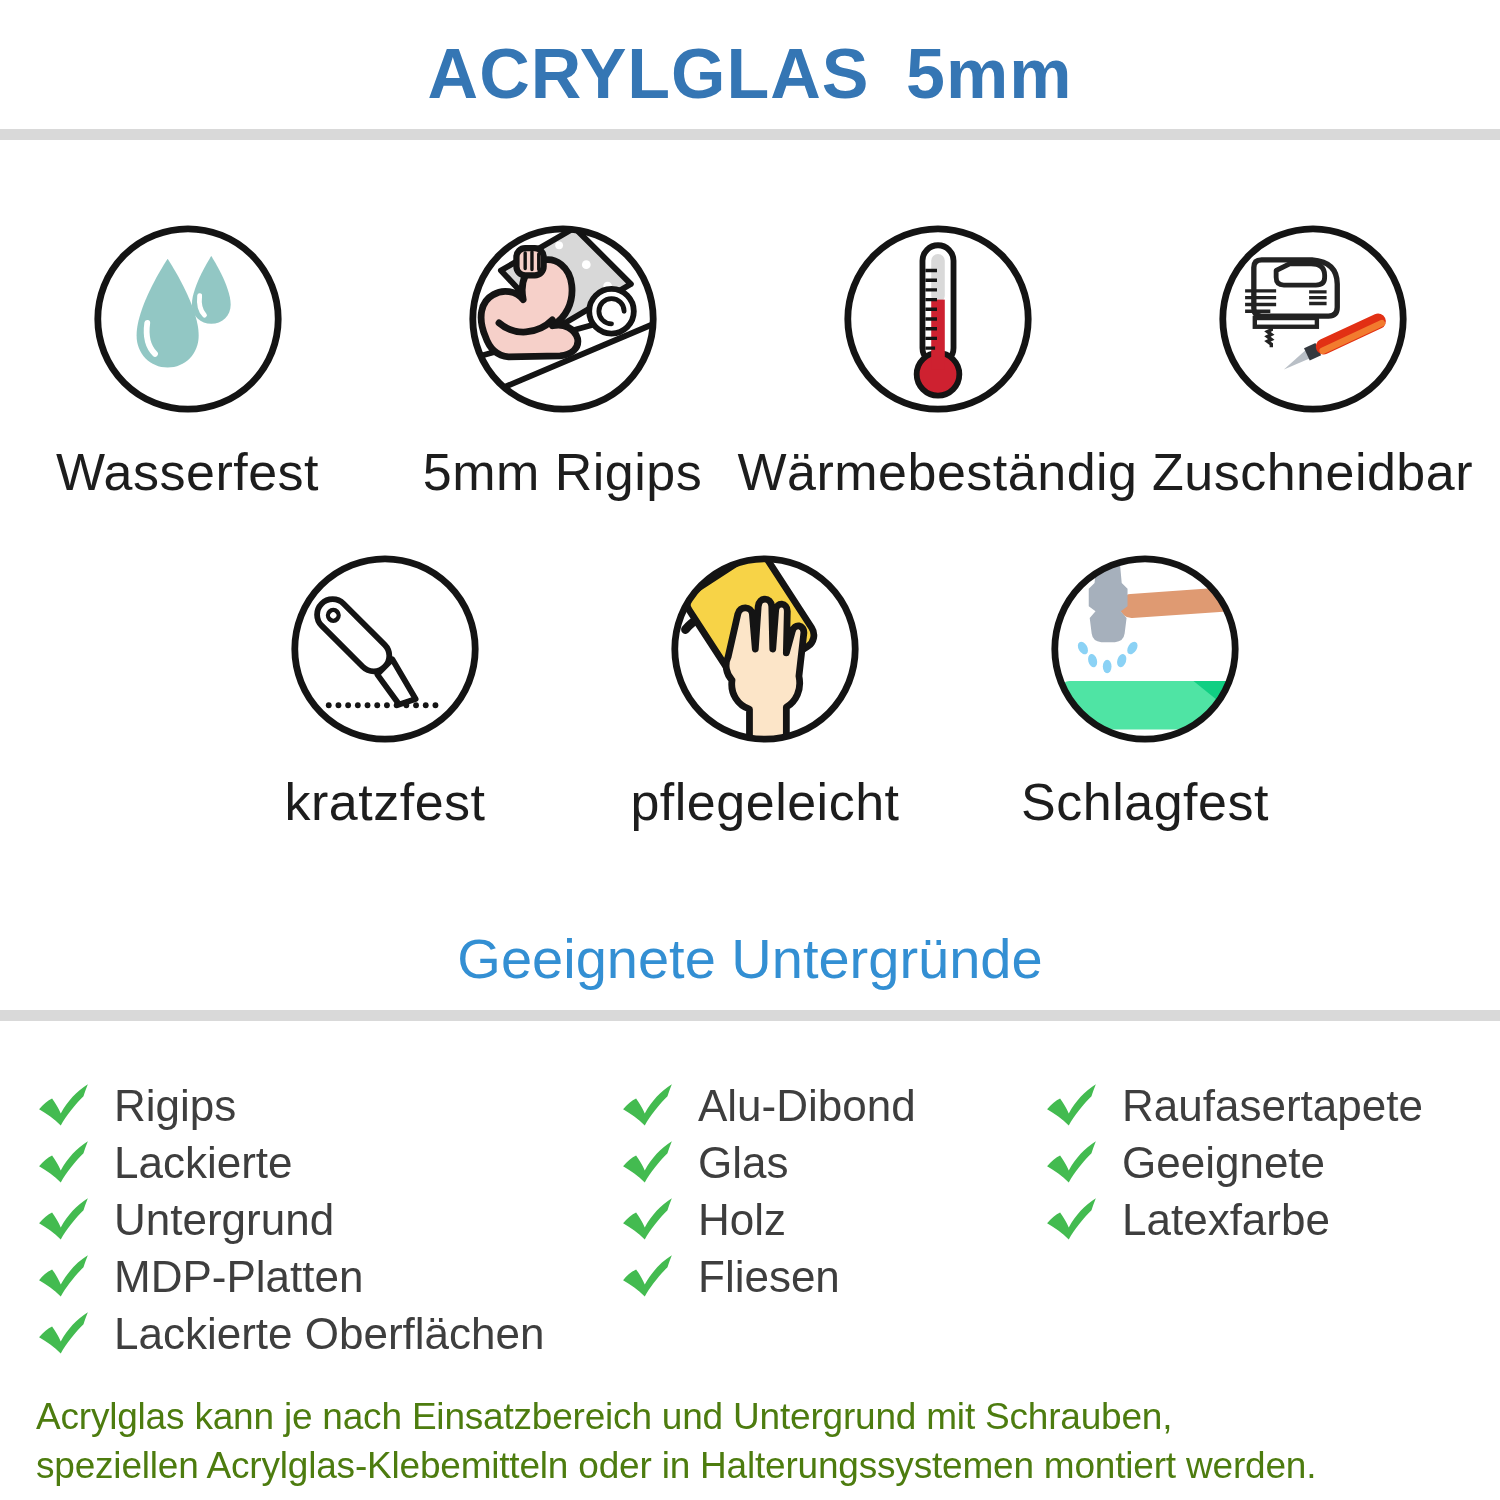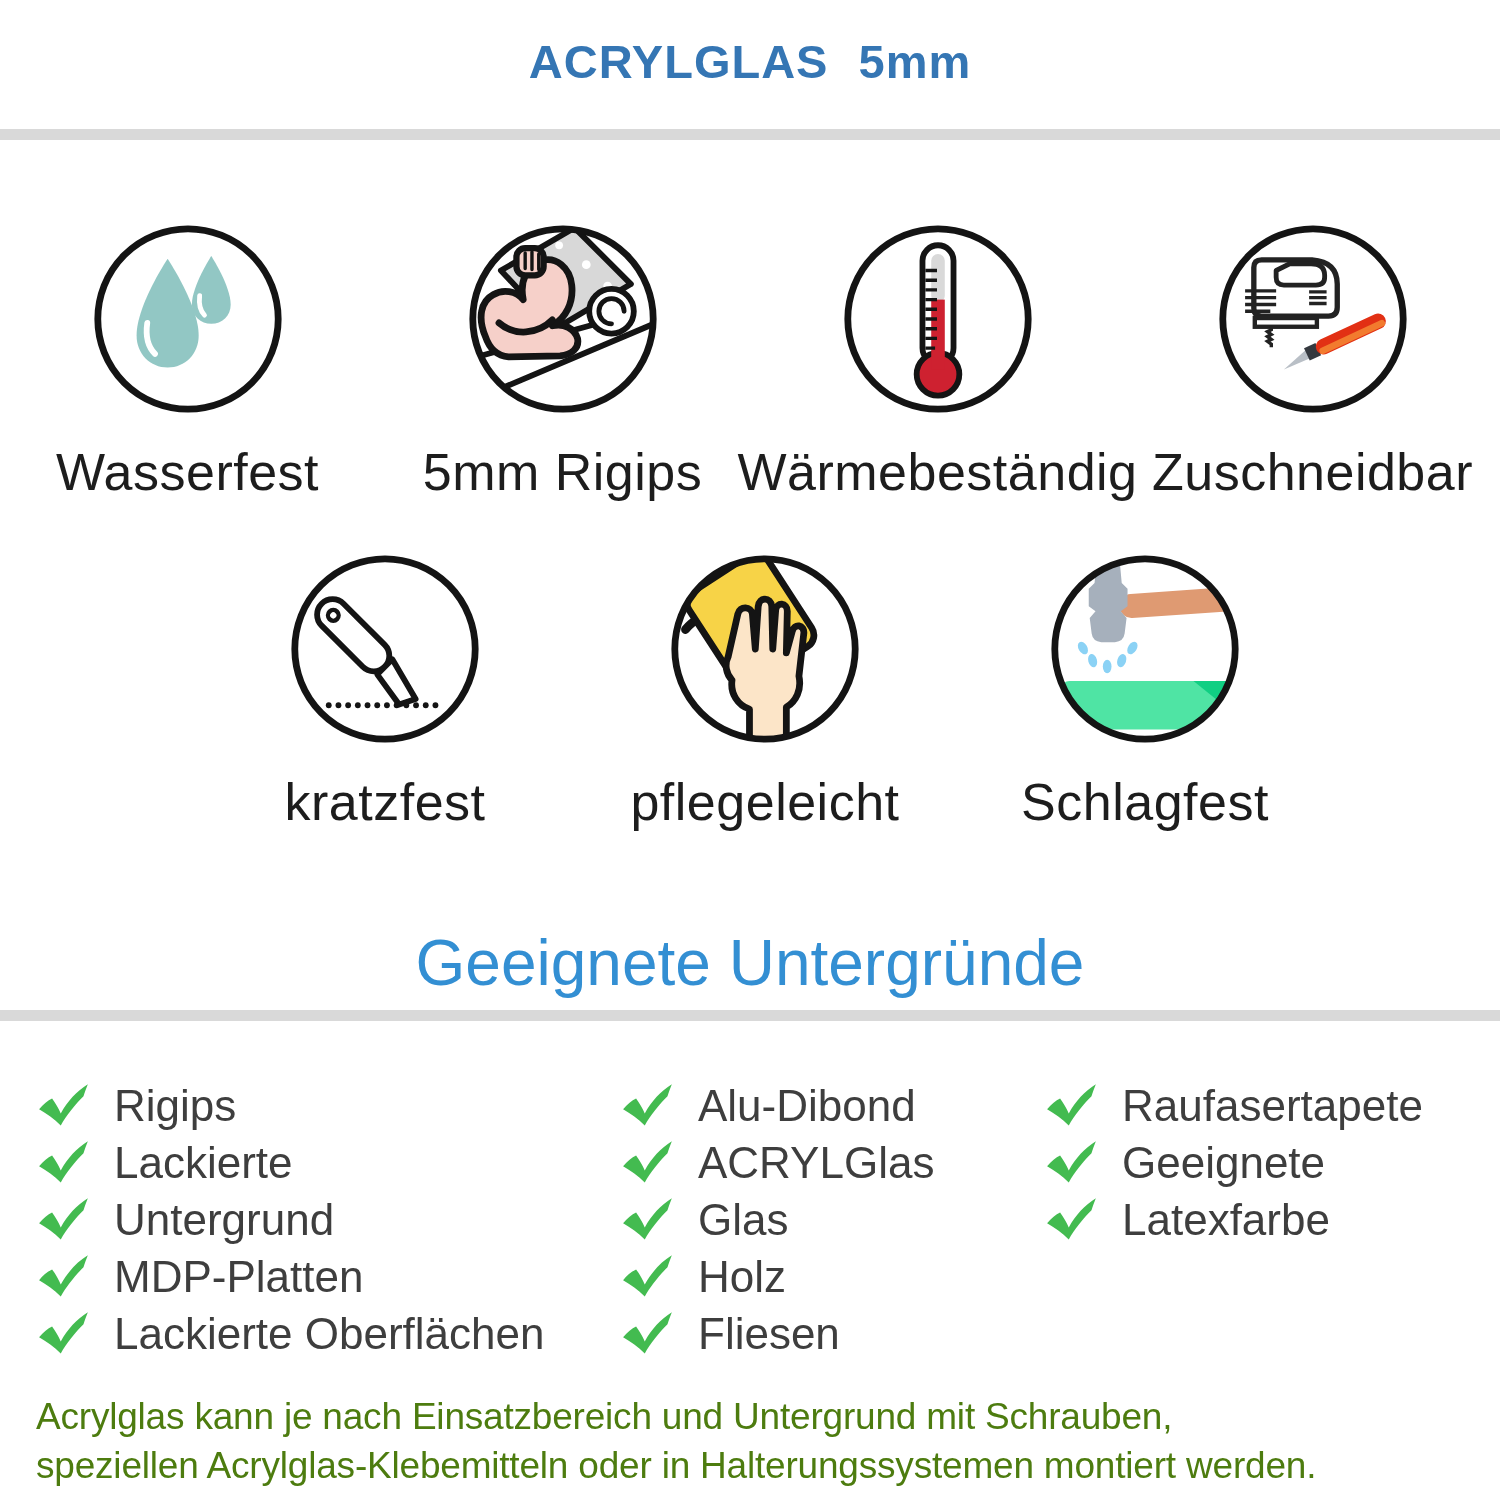--- a/index.html
+++ b/index.html
@@ -1,34 +1,34 @@
 <!DOCTYPE html>
 <html><head>
 <meta charset="utf-8">
 <style>
   html,body{margin:0;padding:0;background:#ffffff;}
   .page{position:relative;width:1500px;height:1500px;background:#fff;overflow:hidden;
         font-family:"Liberation Sans",sans-serif;}
 
   .title{position:absolute;top:34px;left:0;width:1500px;text-align:center;margin:0;
-         font-size:47px;font-weight:700;letter-spacing:1px;word-spacing:16px;color:#3576b4;}
+         font-size:70px;font-weight:700;letter-spacing:1px;word-spacing:16px;color:#3576b4;}
   .divider{position:absolute;left:0;width:1500px;height:11px;background:#d9d9d9;}
   .d1{top:129px;}
   .d2{top:1010px;}
 
   .features{position:absolute;display:flex;}
   .row1{top:222px;left:0;width:1500px;}
   .row1 .feature{width:375px;}
   .row2{top:552px;left:195px;width:1140px;}
   .row2 .feature{width:380px;}
   .feature{display:flex;flex-direction:column;align-items:center;}
   .feature-label{margin-top:26px;font-size:52px;color:#1d1d1d;letter-spacing:.5px;}
 
   .heading2{position:absolute;top:926px;left:0;width:1500px;text-align:center;margin:0;
-            font-size:64px;font-weight:400;color:#338fd3;}
+            font-size:56px;font-weight:400;color:#338fd3;}
 
   .substrates{position:absolute;top:1077px;left:0;width:1500px;height:290px;}
   .col{list-style:none;margin:0;padding:0;position:absolute;top:0;}
   .c1{left:38px;}
   .c2{left:622px;}
   .c3{left:1046px;}
   .check-item{height:57px;display:flex;align-items:center;white-space:nowrap;
               font-size:44px;color:#3e3e3e;text-align:right;}
   .check{width:52px;height:44px;margin-right:24px;flex:0 0 auto;display:flex;align-items:center;}
 
@@ -275,28 +275,20 @@
             </svg>
           </span>
           <span>Alu-Dibond</span>
         </li>
       <li class="check-item">
           <span class="check">
             <svg viewBox="0 0 48 40" width="52" height="44">
               <path d="M1 23 C5 18 9 15 13 13 C16 17 19 22 21 27 C27 16 36 6 46 0 C44 5 43 8 42 11 C34 19 26 29 21 38 C15 32 8 27 1 23 Z" fill="#43bb50"></path>
             </svg>
           </span>
-          <span>ACRYLGlas</span>
-        </li>
-      <li class="check-item">
-          <span class="check">
-            <svg viewBox="0 0 48 40" width="52" height="44">
-              <path d="M1 23 C5 18 9 15 13 13 C16 17 19 22 21 27 C27 16 36 6 46 0 C44 5 43 8 42 11 C34 19 26 29 21 38 C15 32 8 27 1 23 Z" fill="#43bb50"></path>
-            </svg>
-          </span>
           <span>Glas</span>
         </li>
       <li class="check-item">
           <span class="check">
             <svg viewBox="0 0 48 40" width="52" height="44">
               <path d="M1 23 C5 18 9 15 13 13 C16 17 19 22 21 27 C27 16 36 6 46 0 C44 5 43 8 42 11 C34 19 26 29 21 38 C15 32 8 27 1 23 Z" fill="#43bb50"></path>
             </svg>
           </span>
           <span>Holz</span>
         </li>

